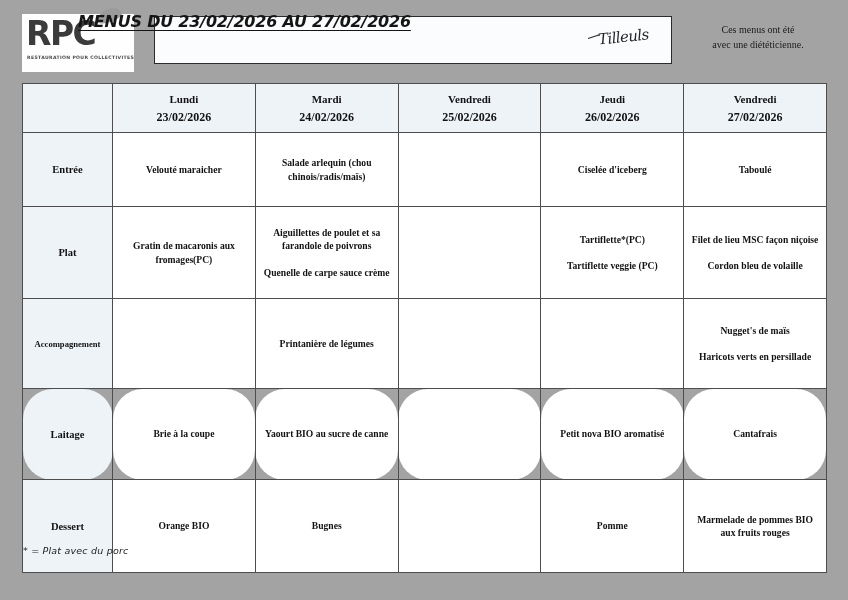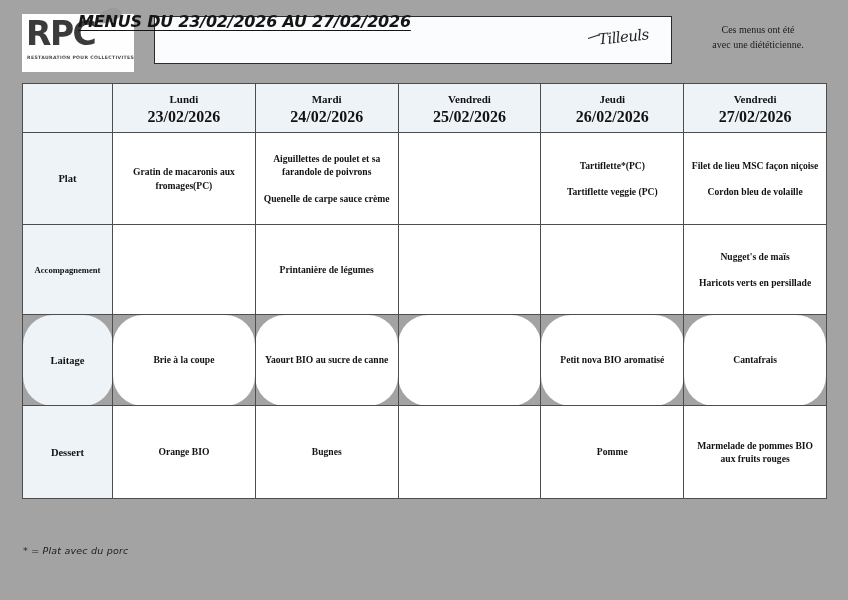--- a/index.html
+++ b/index.html
@@ -152,21 +152,21 @@
     background: #eef3f8;
     font-size: 10.5px;
     line-height: 16px;
   }
   th .day-name {
     display: block;
     font-size: 11px;
   }
   th .day-date {
     display: block;
-    font-size: 16px;
+    font-size: 12px;
     margin-top: 2px;
     text-align: center;
   }
 
   td.row-label {
     background: #eef3f8;
     font-size: 10.5px;
   }
   td.row-label.small {
     font-size: 8.6px;
@@ -255,20 +255,36 @@
           <span class="day-date">26/02/2026</span>
         </th>
         <th>
           <span class="day-name">Vendredi</span>
           <span class="day-date">27/02/2026</span>
         </th>
       </tr>
     </thead>
     <tbody>
 
+      <tr class="r-entree">
+        <td class="row-label">Entrée</td>
+        <td class="cell">
+            <span class="dish">Velouté maraicher</span>
+          </td>
+        <td class="cell">
+            <span class="dish">Salade arlequin (chou chinois/radis/maïs)</span>
+          </td>
+        <td class="cell"></td>
+        <td class="cell">
+            <span class="dish">Ciselée d'iceberg</span>
+          </td>
+        <td class="cell">
+            <span class="dish">Taboulé</span>
+          </td>
+      </tr>
 
       <tr class="r-plat">
         <td class="row-label">Plat</td>
         <td class="cell">
             <span class="dish">Gratin de macaronis aux fromages(PC)</span>
           </td>
         <td class="cell">
             <span class="dish">Aiguillettes de poulet et sa farandole de poivrons</span>
             <span class="dish">Quenelle de carpe sauce crème</span>
           </td>

